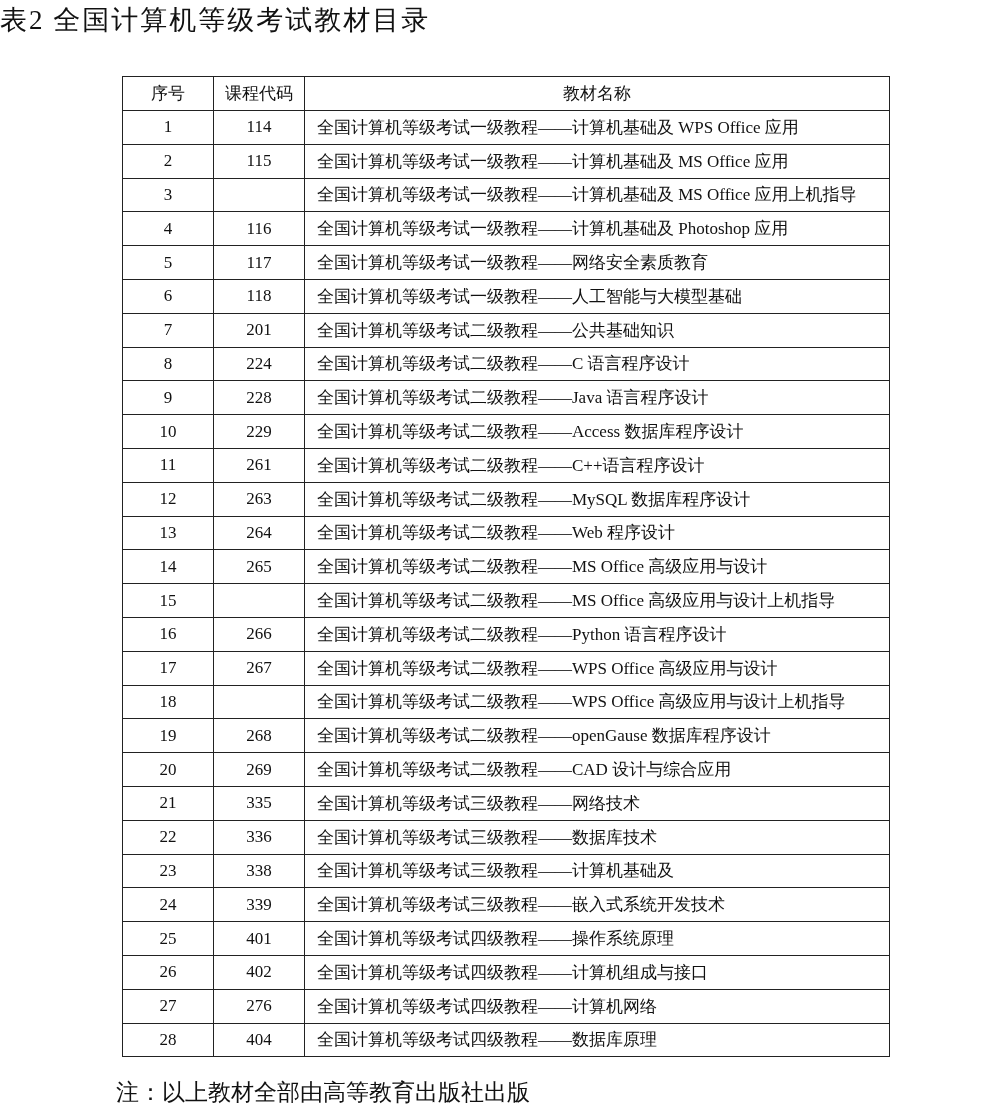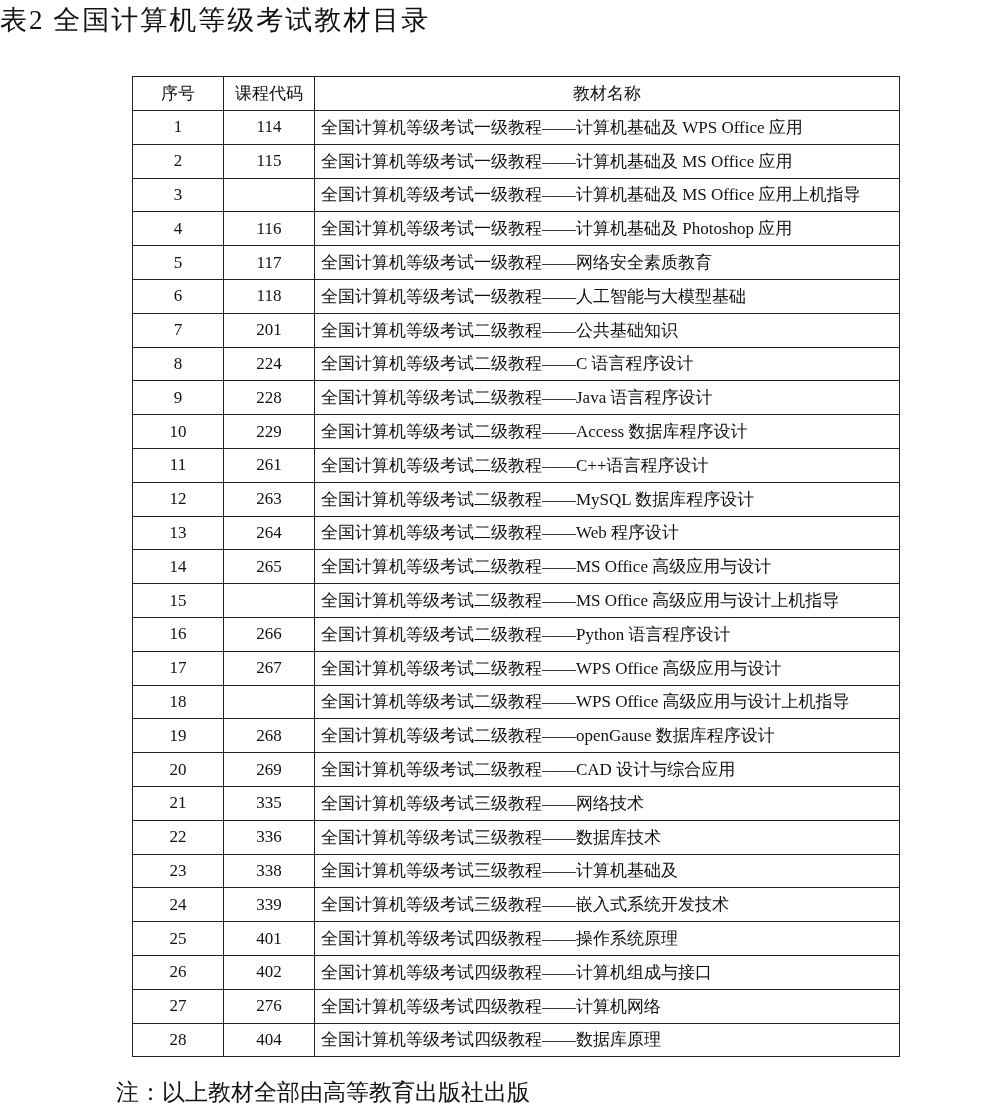--- a/index.html
+++ b/index.html
@@ -1,27 +1,27 @@
 <!DOCTYPE html>
 <html><head>
 <meta charset="utf-8">
 <style>
   html, body { margin:0; padding:0; background:#fff; }
   body { width:1000px; height:1106px; position:relative; overflow:hidden;
          font-family: "Liberation Serif", "DejaVu Serif", serif; color:#111; }
   .title { position:absolute; left:0; top:2px; width:1000px; text-align:left;
            font-size:27px; letter-spacing:2px; }
-  table { position:absolute; left:132px; top:76px; border-collapse:collapse;
+  table { position:absolute; left:122px; top:76px; border-collapse:collapse;
           width:767px; table-layout:fixed; }
   td, th { border:1px solid #222; padding:0; height:32.8px; font-size:17px;
            font-weight:normal; white-space:nowrap; overflow:hidden; }
   th { height:33px; font-family:"DejaVu Sans","Liberation Sans",sans-serif; font-size:17px; }
   col.c1 { width:91px; } col.c2 { width:91px; } col.c3 { width:585px; }
   td.num, td.code { text-align:center; }
-  td.name { text-align:left; padding-left:6px; }
+  td.name { text-align:left; padding-left:12px; }
   .ul { }
   .note { position:absolute; left:116px; top:1077px; font-size:23px; }
 </style>
 </head>
 <body>
 
 <div class="title">表2  全国计算机等级考试教材目录</div>
 
 <table>
   <colgroup>

